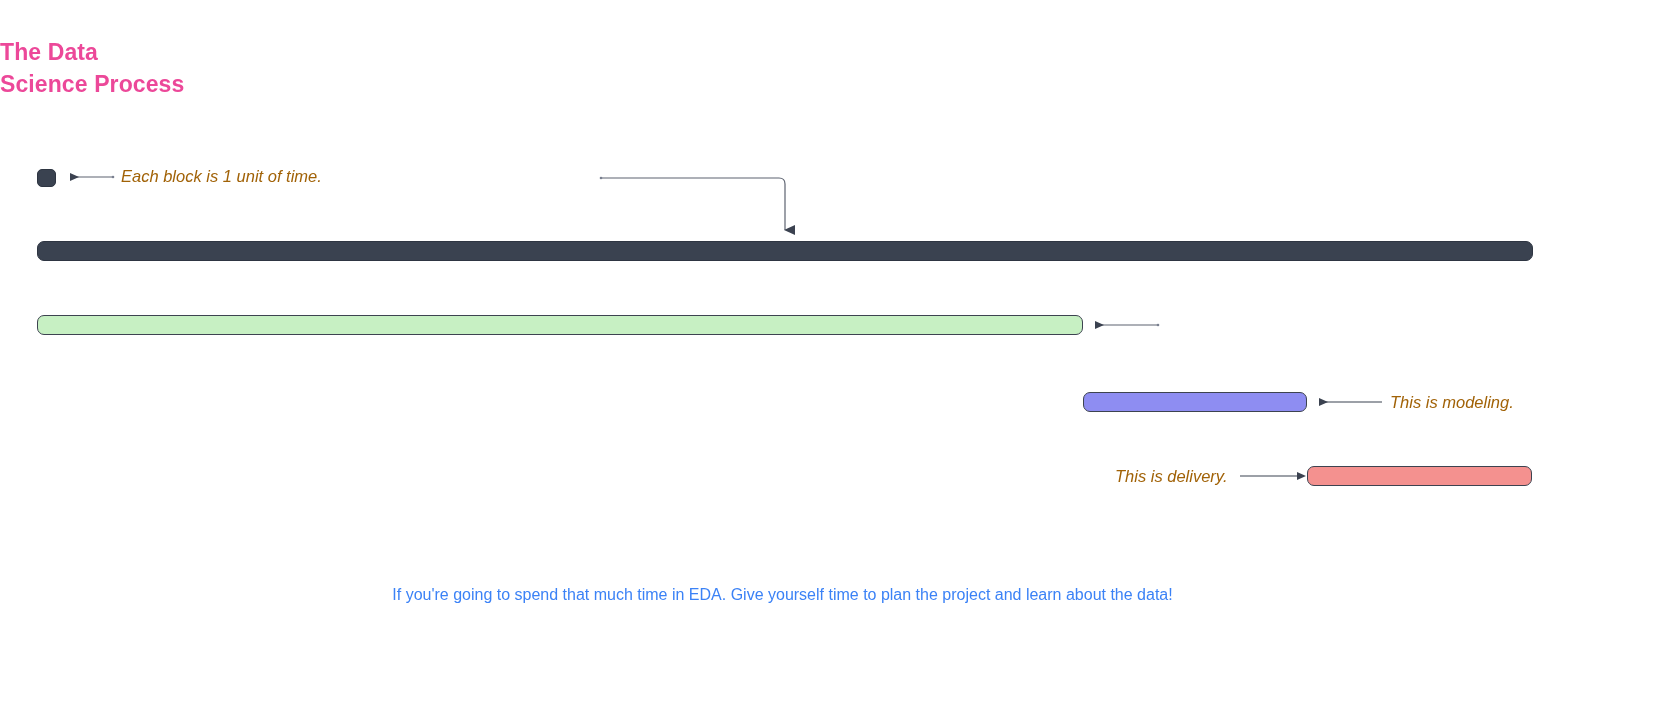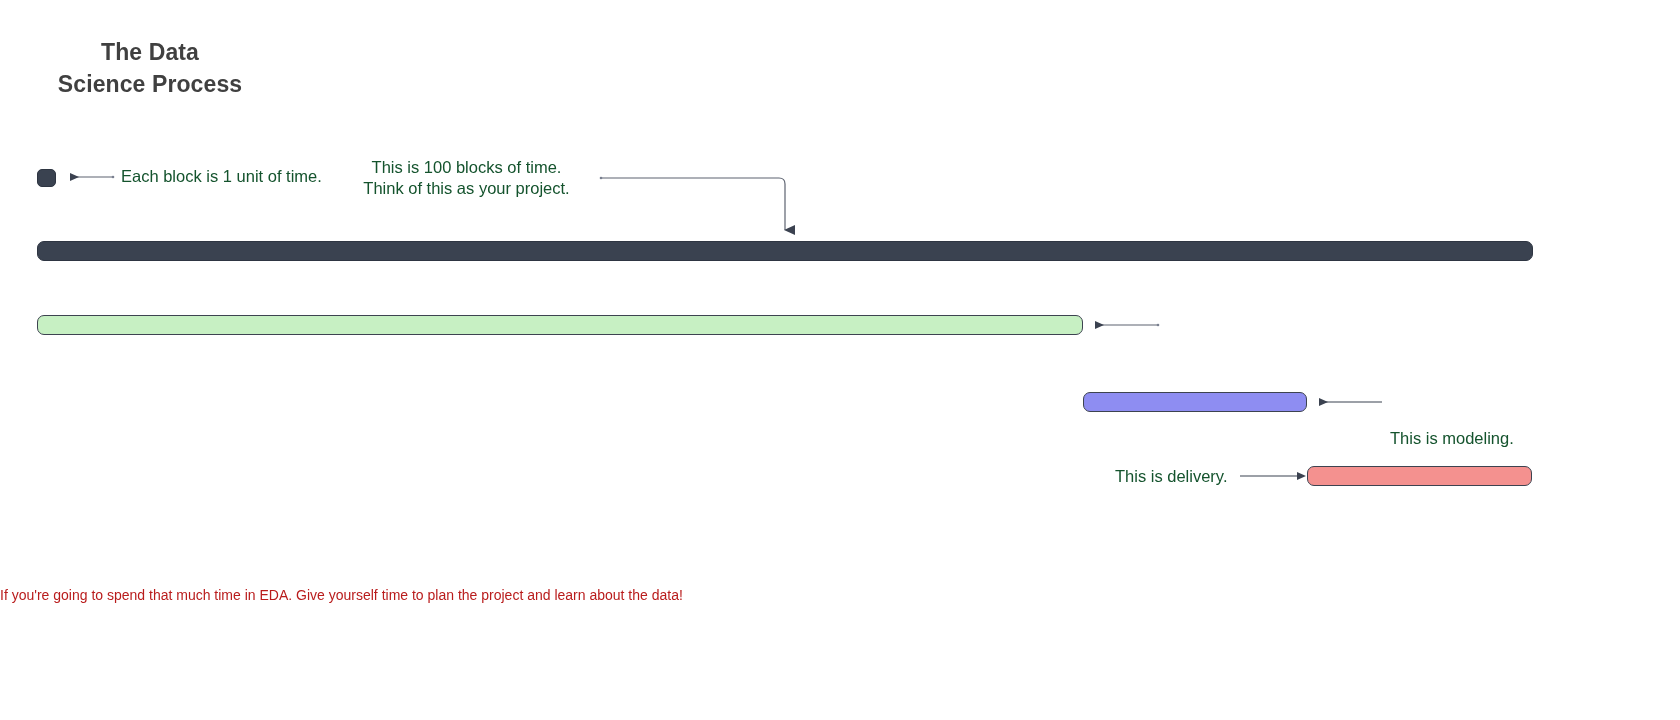--- a/index.html
+++ b/index.html
@@ -19,25 +19,25 @@
     width: 1680px;
     height: 720px;
   }
 
   
   .title {
     position: absolute;
     left: 0px;
     top: 36px;
     width: 300px;
-    text-align: center;
+    text-align: left;
     font-size: 23px;
     font-weight: bold;
     line-height: 32px;
-    color: #404040;
+    color: #ec4899;
     letter-spacing: 0.1px;
     white-space: pre-line;
   }
 
   
   .bar {
     position: absolute;
     box-sizing: border-box;
     border-radius: 7px;
   }
@@ -81,22 +81,23 @@
     height: 20px;
     background: #f4918f;
     border: 1.2px solid #3d4350;
   }
 
   
   .note {
     position: absolute;
     font-size: 16.5px;
     line-height: 21px;
-    color: #14532d;
+    color: #a16207;
     white-space: pre-line;
+    font-style: italic;
   }
   .note-unit {
     left: 121px;
     top: 166px;
     text-align: left;
   }
   .note-project {
     left: 340px;
     top: 157px;
     width: 253px;
@@ -104,38 +105,37 @@
   }
   .note-eda {
     left: 1166px;
     top: 315px;
     text-align: left;
   }
   .note-modeling {
     left: 1390px;
     top: 392px;
     text-align: left;
-    margin-top: 36px;
   }
   .note-delivery {
     left: 1115px;
     top: 466px;
     text-align: right;
   }
 
   
   .caption {
     position: absolute;
     left: 0px;
     top: 582px;
     width: 1565px;
-    text-align: left;
-    font-size: 14px;
+    text-align: center;
+    font-size: 16px;
     line-height: 26px;
-    color: #b91c1c;
+    color: #3b82f6;
   }
 
   
   #connectors {
     position: absolute;
     left: 0;
     top: 0;
     width: 1680px;
     height: 720px;
     pointer-events: none;
@@ -186,20 +186,18 @@
     </g>
   </svg>
 
   <div class="bar bar-unit"></div>
   <div class="bar bar-total"></div>
   <div class="bar bar-eda"></div>
   <div class="bar bar-modeling"></div>
   <div class="bar bar-delivery"></div>
 
   <div class="note note-unit">Each block is 1 unit of time.</div>
-  <div class="note note-project">This is 100 blocks of time.
-Think of this as your project.</div>
   <div class="note note-modeling">This is modeling.</div>
   <div class="note note-delivery">This is delivery.</div>
 
   <div class="caption">If you're going to spend that much time in EDA. Give yourself time to plan the project and learn about the data!</div>
 
 </div>
 
 </body></html>

